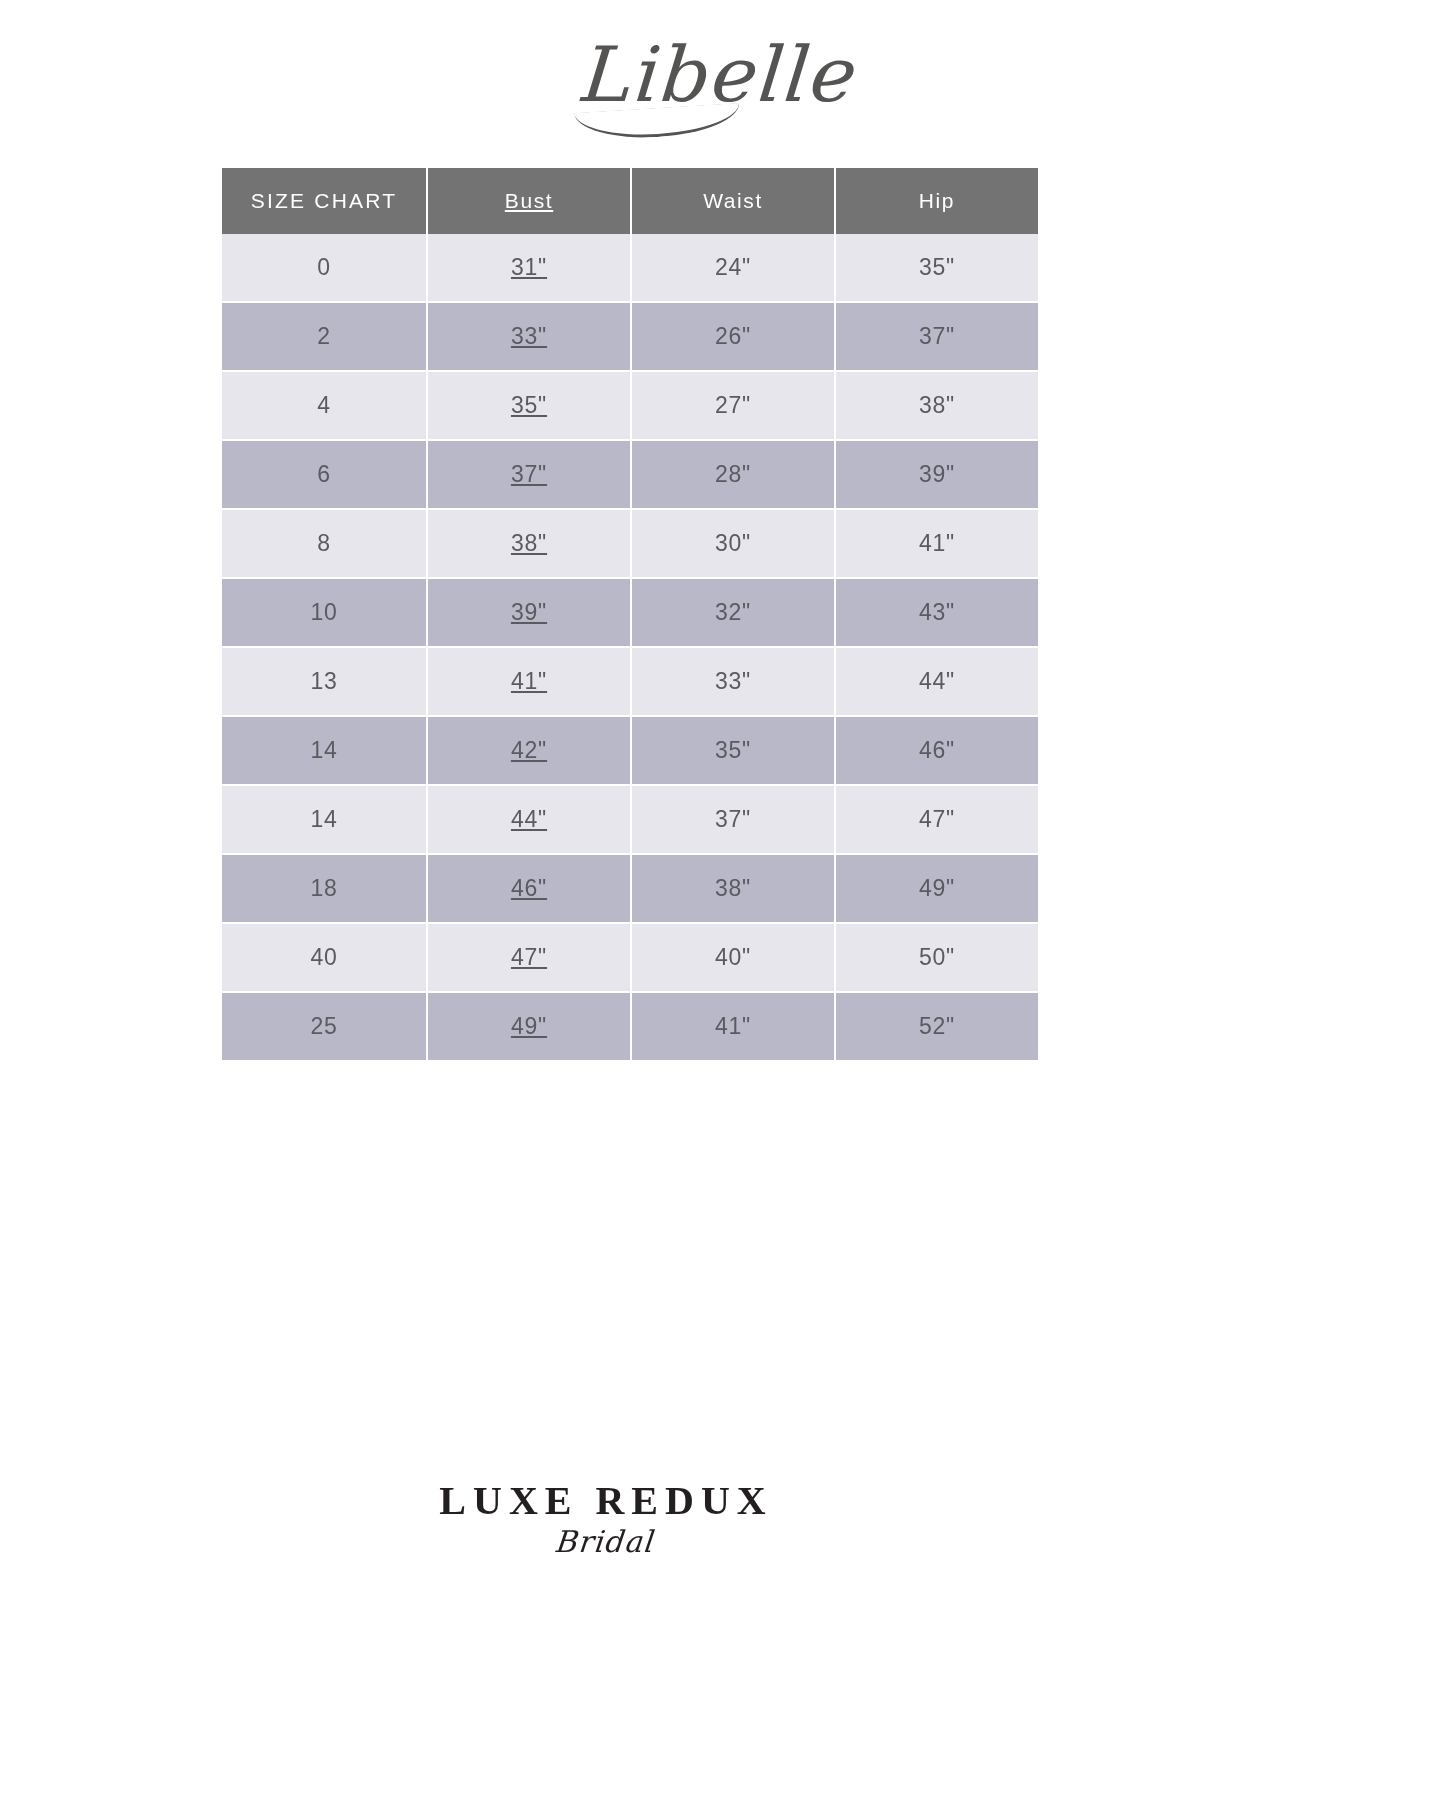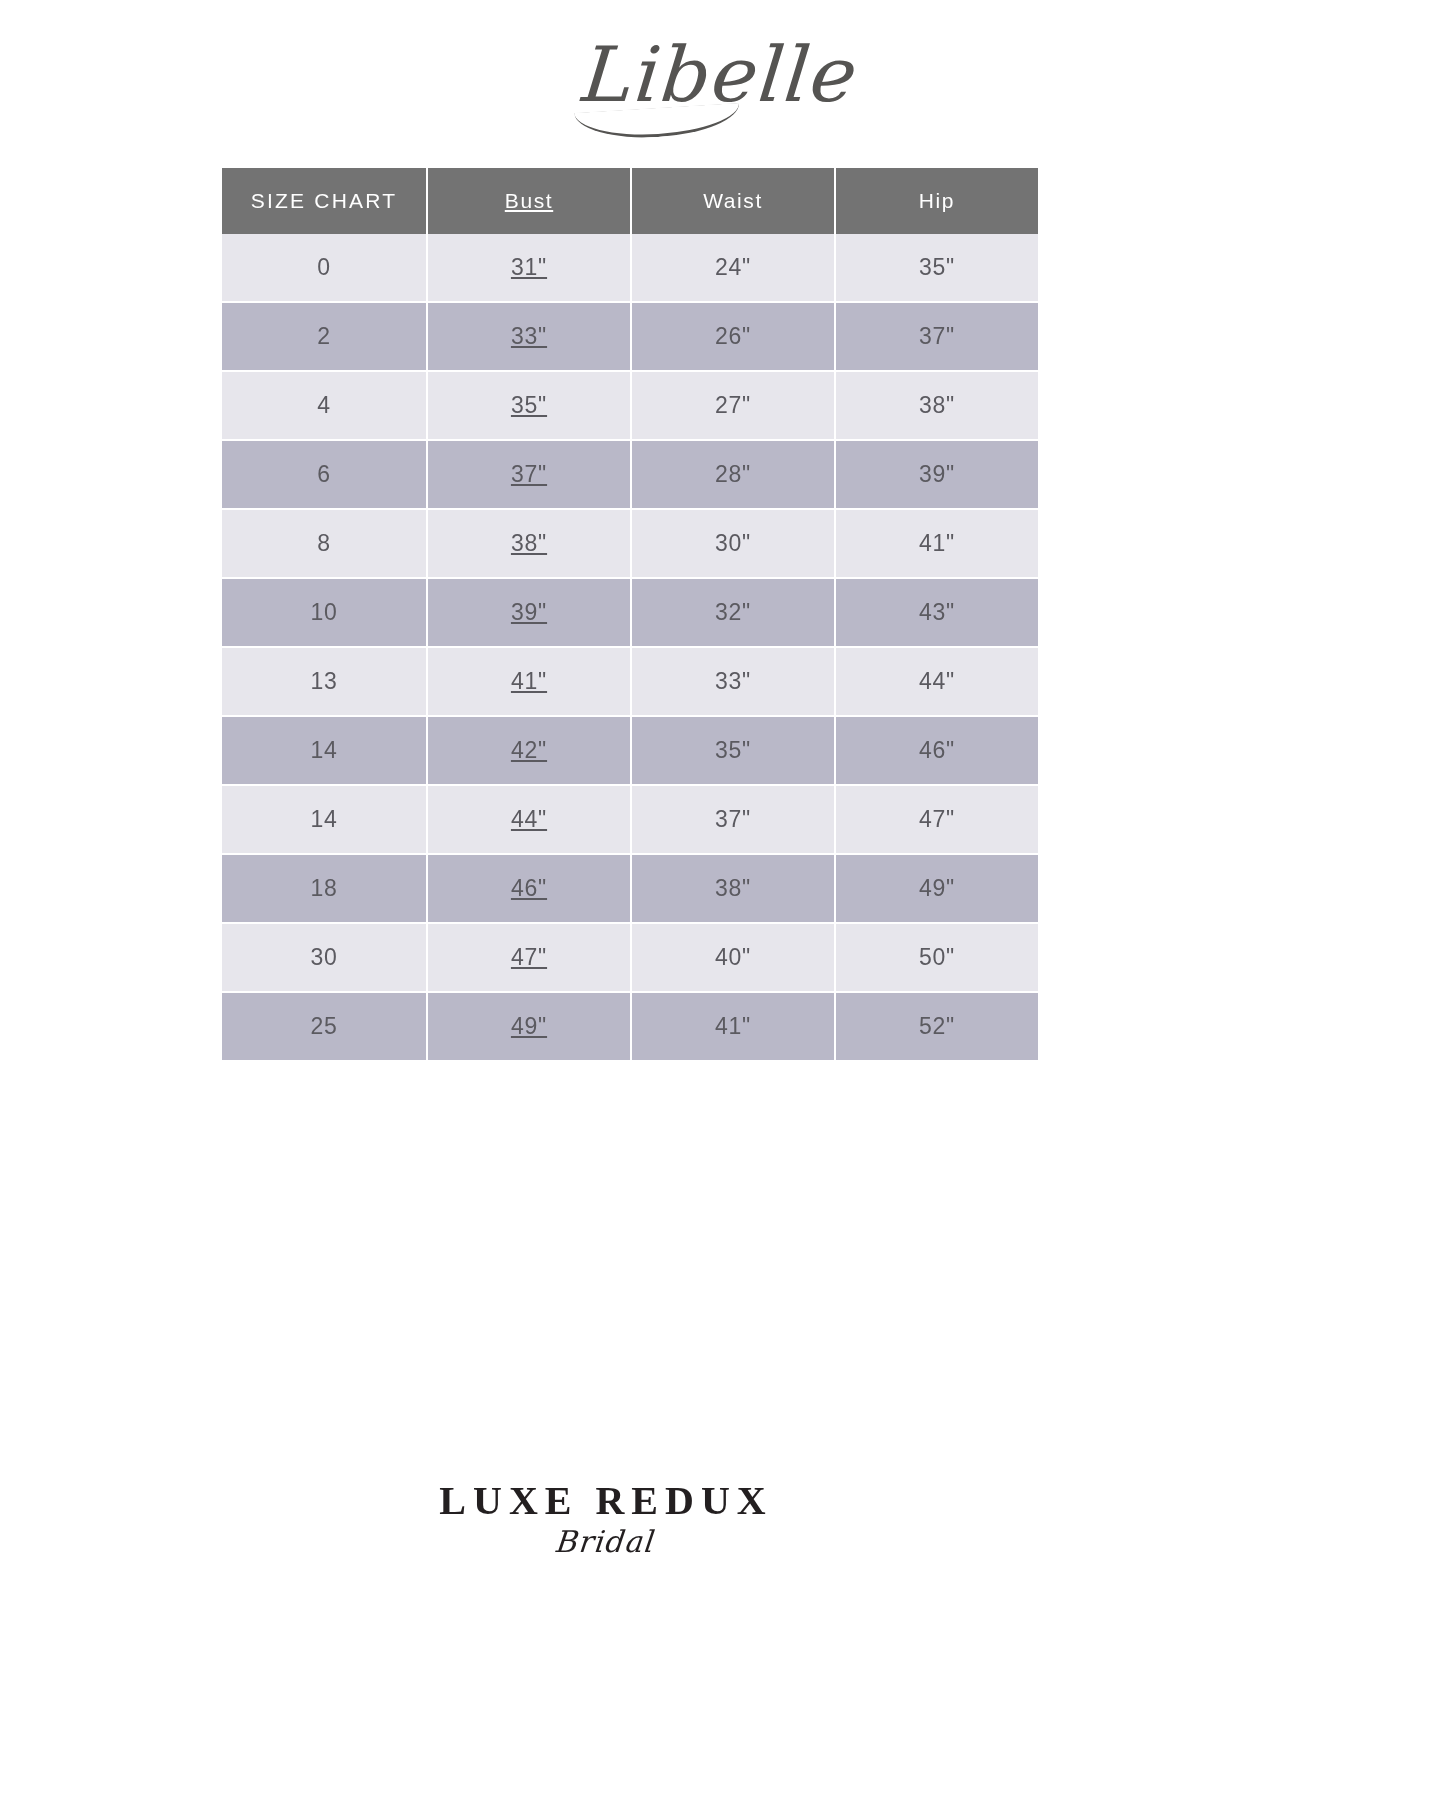--- a/index.html
+++ b/index.html
@@ -198,21 +198,21 @@
           <td class="col-waist">37"</td>
           <td class="col-hip">47"</td>
         </tr>
         <tr class="row-dark">
           <td class="col-size">18</td>
           <td class="col-bust">46"</td>
           <td class="col-waist">38"</td>
           <td class="col-hip">49"</td>
         </tr>
         <tr class="row-light">
-          <td class="col-size">30</td>
+          <td class="col-size">40</td>
           <td class="col-bust">47"</td>
           <td class="col-waist">40"</td>
           <td class="col-hip">50"</td>
         </tr>
         <tr class="row-dark">
           <td class="col-size">25</td>
           <td class="col-bust">49"</td>
           <td class="col-waist">41"</td>
           <td class="col-hip">52"</td>
         </tr>

